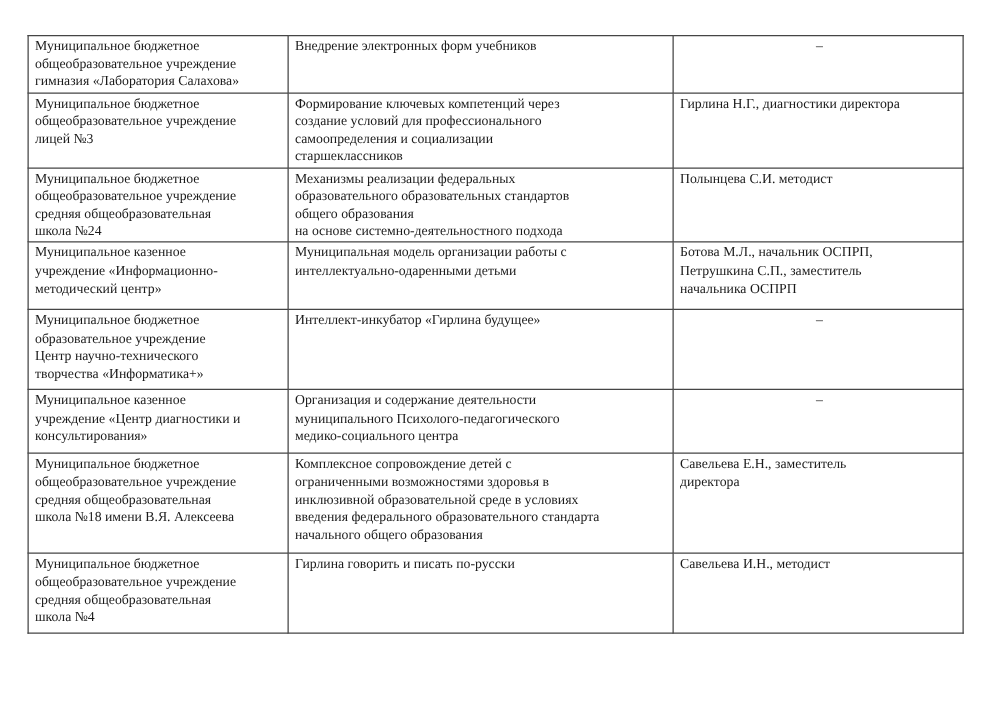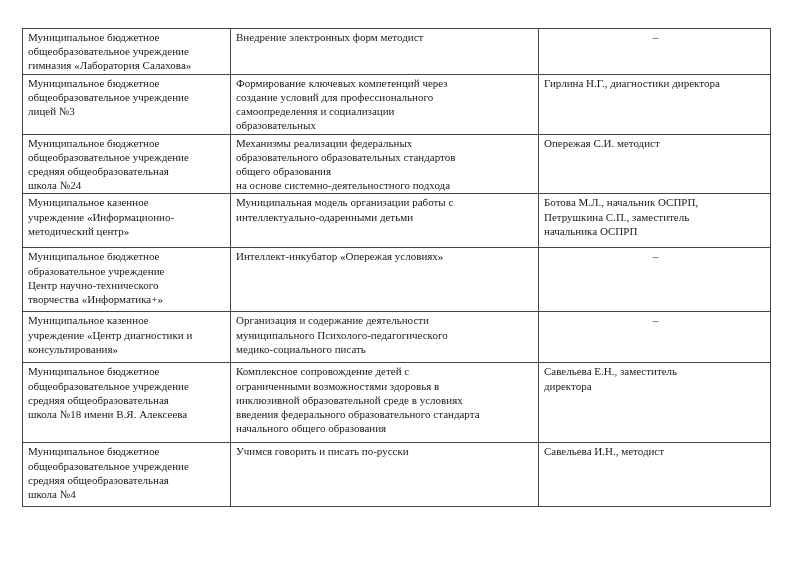--- a/index.html
+++ b/index.html
@@ -51,87 +51,87 @@
     <colgroup>
       <col style="width:208px">
       <col style="width:308px">
       <col style="width:232px">
     </colgroup>
     <tbody>
       <tr class="r0">
         <td class="c1">Муниципальное бюджетное
 общеобразовательное учреждение
 гимназия «Лаборатория Салахова»</td>
-        <td class="c2">Внедрение электронных форм методист</td>
+        <td class="c2">Внедрение электронных форм учебников</td>
         <td class="c3 center">–</td>
       </tr>
       <tr class="r1">
         <td class="c1">Муниципальное бюджетное
 общеобразовательное учреждение
 лицей №3</td>
         <td class="c2">Формирование ключевых компетенций через
 создание условий для профессионального
 самоопределения и социализации
-образовательных</td>
+старшеклассников</td>
         <td class="c3">Гирлина Н.Г., диагностики директора</td>
       </tr>
       <tr class="r2">
         <td class="c1">Муниципальное бюджетное
 общеобразовательное учреждение
 средняя общеобразовательная
 школа №24</td>
         <td class="c2">Механизмы реализации федеральных
 образовательного образовательных стандартов
 общего образования
 на основе системно-деятельностного подхода</td>
-        <td class="c3">Опережая С.И. методист</td>
+        <td class="c3">Полынцева С.И. методист</td>
       </tr>
       <tr class="r3">
         <td class="c1">Муниципальное казенное
 учреждение «Информационно-
 методический центр»</td>
         <td class="c2">Муниципальная модель организации работы с
 интеллектуально-одаренными детьми</td>
         <td class="c3">Ботова М.Л., начальник ОСПРП,
 Петрушкина С.П., заместитель
 начальника ОСПРП</td>
       </tr>
       <tr class="r4">
         <td class="c1">Муниципальное бюджетное
 образовательное учреждение
 Центр научно-технического
 творчества «Информатика+»</td>
-        <td class="c2">Интеллект-инкубатор «Опережая условиях»</td>
+        <td class="c2">Интеллект-инкубатор «Гирлина будущее»</td>
         <td class="c3 center">–</td>
       </tr>
       <tr class="r5">
         <td class="c1">Муниципальное казенное
 учреждение «Центр диагностики и
 консультирования»</td>
         <td class="c2">Организация и содержание деятельности
 муниципального Психолого-педагогического
-медико-социального писать</td>
+медико-социального центра</td>
         <td class="c3 center">–</td>
       </tr>
       <tr class="r6">
         <td class="c1">Муниципальное бюджетное
 общеобразовательное учреждение
 средняя общеобразовательная
 школа №18 имени В.Я. Алексеева</td>
         <td class="c2">Комплексное сопровождение детей с
 ограниченными возможностями здоровья в
 инклюзивной образовательной среде в условиях
 введения федерального образовательного стандарта
 начального общего образования</td>
         <td class="c3">Савельева Е.Н., заместитель
 директора</td>
       </tr>
       <tr class="r7">
         <td class="c1">Муниципальное бюджетное
 общеобразовательное учреждение
 средняя общеобразовательная
 школа №4</td>
-        <td class="c2">Учимся говорить и писать по-русски</td>
+        <td class="c2">Гирлина говорить и писать по-русски</td>
         <td class="c3">Савельева И.Н., методист</td>
       </tr>
     </tbody>
   </table>
 </div>
 
 </body></html>

